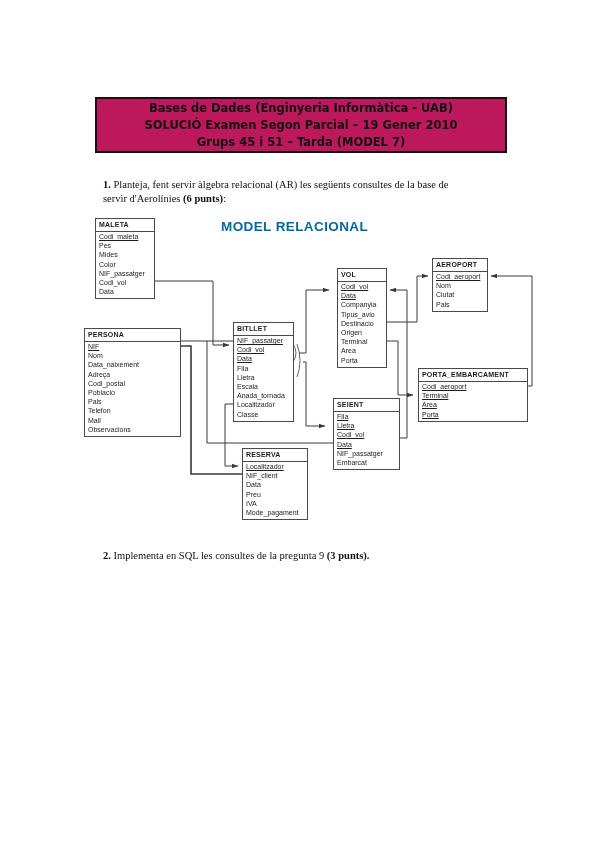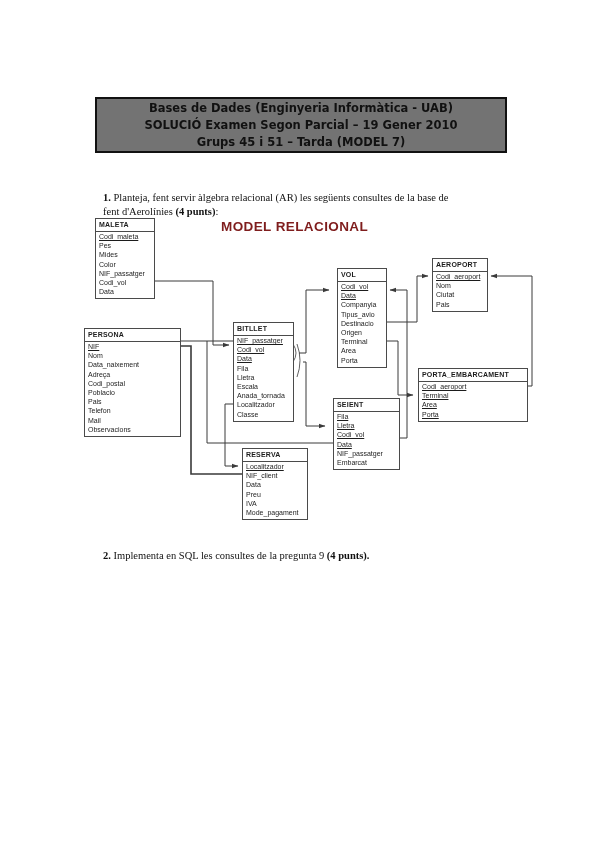--- a/index.html
+++ b/index.html
@@ -1,53 +1,53 @@
 <!DOCTYPE html>
 <html><head>
 <meta charset="utf-8">
 <style>
   html,body{margin:0;padding:0;background:#e8e8e8;}
   #page{position:relative;width:600px;height:848px;background:#ffffff;overflow:hidden;
         font-family:"Liberation Serif",serif;color:#1a1a1a;}
   
   #hdrbox{position:absolute;left:95px;top:97px;width:408px;height:52px;
-          border:2px solid #111;background:#737373;display:flex;flex-direction:column;
+          border:2px solid #111;background:#be185d;display:flex;flex-direction:column;
           justify-content:center;text-align:center;}
   #hdrbox div{font-family:"DejaVu Sans",sans-serif;font-weight:bold;font-size:11.5px;
               line-height:17px;color:#111;}
   
   .question{position:absolute;left:103px;width:418px;font-size:10.5px;line-height:14.5px;
             color:#111;}
-  #q1{top:180px;}
+  #q1{top:167px;}
   #q2{top:538px;}
   .qnum{font-weight:bold;}
   .qpts{font-weight:bold;}
   
   #diag-title{position:absolute;left:221px;top:219px;font-family:"Liberation Sans",sans-serif;
-              font-weight:bold;font-size:13.5px;letter-spacing:.4px;color:#7f1d1d;}
+              font-weight:bold;font-size:13.5px;letter-spacing:.4px;color:#0369a1;}
   .entity{position:absolute;background:#fff;border:1px solid #4a4a4a;padding-bottom:2px;
           font-family:"Liberation Sans",sans-serif;color:#1c1c1c;box-sizing:border-box;z-index:2;}
   .entity .hd{font-size:7px;font-weight:bold;line-height:12px;padding:0 3px;
               border-bottom:1px solid #4a4a4a;letter-spacing:.2px;white-space:nowrap;}
   .entity .at{font-size:7px;line-height:9.2px;padding:0 3px;white-space:nowrap;}
   .entity .key{text-decoration:underline;}
   #wires{position:absolute;left:0;top:0;width:600px;height:848px;z-index:1;pointer-events:none;}
 </style>
 </head>
 <body>
 
 <div id="page">
 
   <div id="hdrbox">
     <div>Bases de Dades (Enginyeria Informàtica - UAB)</div>
     <div>SOLUCIÓ Examen Segon Parcial – 19 Gener 2010</div>
     <div>Grups 45 i 51 – Tarda  (MODEL 7)</div>
   </div>
 
-  <p class="question" id="q1"><span class="qnum">1.</span> <span>Planteja, fent servir àlgebra relacional (AR) les següents consultes de la base de</span><br><span>fent d'Aerolínies </span><span class="qpts">(4 punts)</span><span>:</span></p>
+  <p class="question" id="q1"><span class="qnum">1.</span> <span>Planteja, fent servir àlgebra relacional (AR) les següents consultes de la base de</span><br><span>servir d'Aerolínies </span><span class="qpts">(6 punts)</span><span>:</span></p>
 
   <div id="diag-title">MODEL RELACIONAL</div>
 
   <svg id="wires" viewBox="0 0 600 848" xmlns="http://www.w3.org/2000/svg">
     <defs>
       <marker id="arr" viewBox="0 0 10 10" refX="9" refY="5" markerWidth="7" markerHeight="7" orient="auto-start-reverse">
         <path d="M0,1.5 L9.5,5 L0,8.5 z" fill="#3a3a3a"></path>
       </marker>
     </defs>
     <g id="wire-group">
@@ -147,15 +147,15 @@
         <div class="hd">RESERVA</div>
         <div class="at key">Localitzador</div>
         <div class="at">NIF_client</div>
         <div class="at">Data</div>
         <div class="at">Preu</div>
         <div class="at">IVA</div>
         <div class="at">Mode_pagament</div>
       </div>
     </div>
 
-  <p class="question" id="q2"><span class="qnum">2.</span> <span>Implementa en SQL les consultes de la pregunta 9 </span><span class="qpts">(4 punts).</span></p>
+  <p class="question" id="q2"><span class="qnum">2.</span> <span>Implementa en SQL les consultes de la pregunta 9 </span><span class="qpts">(3 punts).</span></p>
 
 </div>
 
 </body></html>

